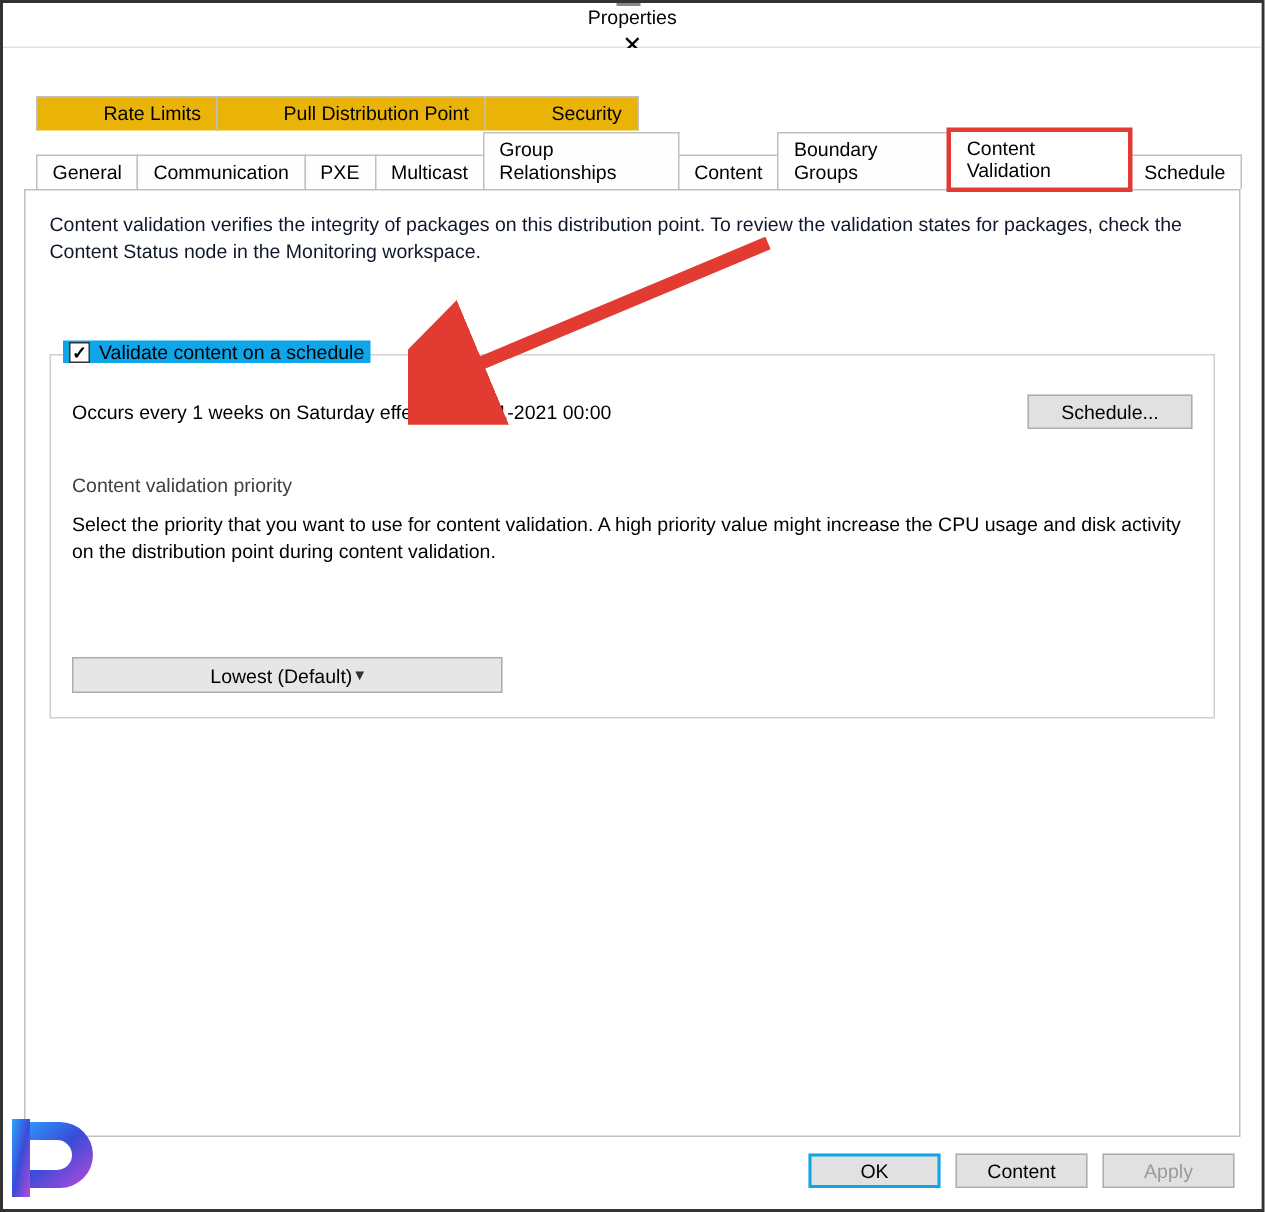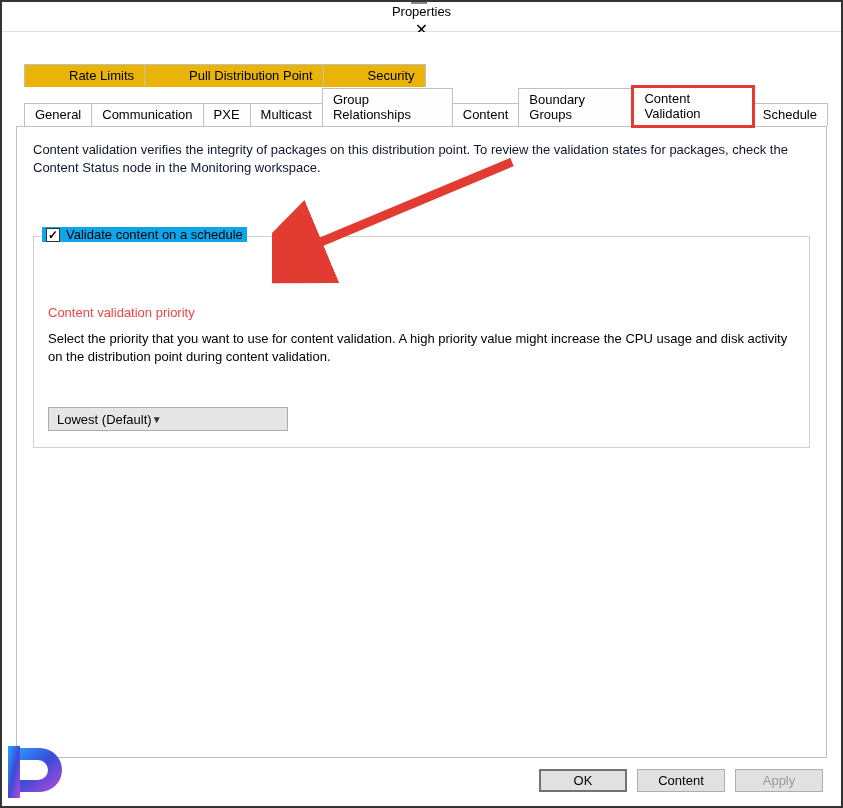--- a/index.html
+++ b/index.html
@@ -138,35 +138,35 @@
   .sched-text { flex:1; }
   .btn {
     background:#e1e1e1;
     border:1px solid #adadad;
     padding: 3px 8px;
     min-width: 110px;
     text-align:center;
     color:#000;
   }
   .btn.slim { min-width: 88px; }
-  .btn.default { border:2px solid #737373; padding:2px 7px; }
+  .btn.default { border:2px solid #0ea5e9; padding:2px 7px; }
   .btn.disabled { color:#9a9a9a; }
 
-  .subhead { margin-top: 42px; color:#ef4444; }
+  .subhead { margin-top: 30px; color:#404040; }
   .subtext { margin-top: 10px; max-width: 740px; line-height:1.35; }
 
   .combo {
-    margin-top: 42px;
-    width: 240px;
+    margin-top: 62px;
+    width: 287px;
     border:1px solid #adadad;
     background:#e6e6e6;
     height:24px;
     display:flex;
     align-items:center;
-    justify-content:flex-start;
+    justify-content:center;
     padding: 0 6px 0 8px;
   }
   .combo .arrow {
     font-size:10px;
     color:#333;
   }
 
   
   .dlg-buttons {
     position:absolute;
@@ -240,20 +240,24 @@
   <div class="tab-content">
 
     <div class="intro">Content validation verifies the integrity of packages on this distribution point. To review the validation states for packages, check the Content Status node in the Monitoring workspace.</div>
 
     <div class="group">
       <div class="group-legend">
         <span class="chk checked"></span>
         <span>Validate content on a schedule</span>
       </div>
 
+      <div class="sched-row">
+        <div class="sched-text">Occurs every 1 weeks on Saturday effective 19-01-2021 00:00</div>
+        <div class="btn">Schedule...</div>
+      </div>
 
       <div class="subhead">Content validation priority</div>
       <div class="subtext">Select the priority that you want to use for content validation. A high priority value might increase the CPU usage and disk activity on the distribution point during content validation.</div>
 
       <div class="combo">
         <span>Lowest (Default)</span>
         <span class="arrow">▼</span>
       </div>
     </div>
 

